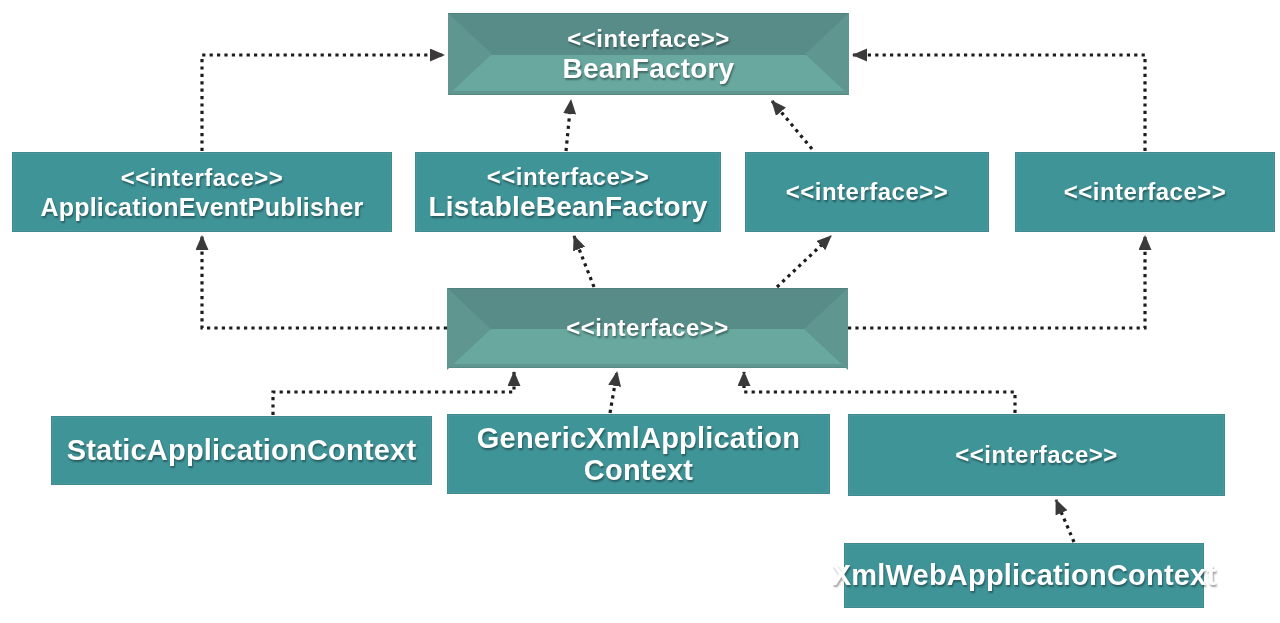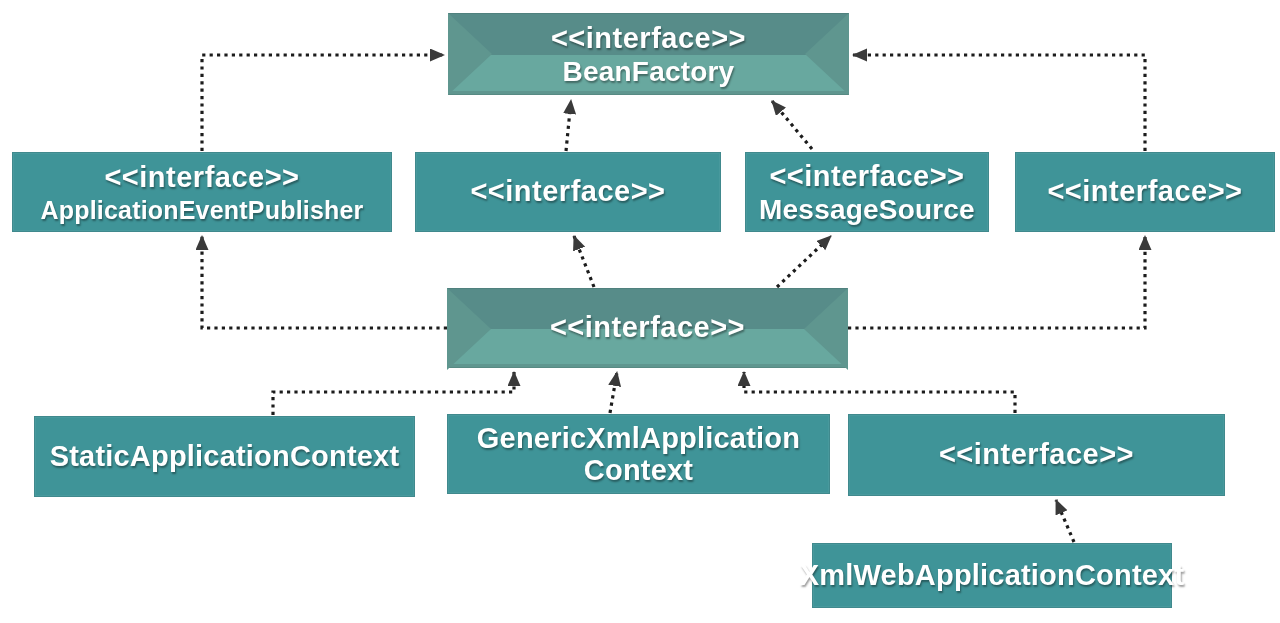--- a/index.html
+++ b/index.html
@@ -23,21 +23,21 @@
   .edges{position:absolute;left:0;top:0;width:1280px;height:623px;z-index:1;}
   .edge{fill:none;stroke:var(--arrow);stroke-width:3.2;stroke-dasharray:3.2 4.2;}
   .node{
     position:absolute;z-index:2;
     display:flex;flex-direction:column;align-items:center;justify-content:center;
     color:var(--text);text-align:center;
     background:var(--box-flat);
     box-shadow:inset 0 0 0 1px rgba(0,0,0,0.10), inset 0 0 0 2px rgba(255,255,255,0.05);
   }
   .stereotype{
-    font-size:29px;font-weight:700;line-height:1.22;
+    font-size:24px;font-weight:700;line-height:1.22;
     text-shadow:1px 2px 2px rgba(0,0,0,0.38);
     position:relative;z-index:3;letter-spacing:0.5px;
   }
   .cname{
     font-size:28px;font-weight:700;line-height:1.12;
     text-shadow:1px 2px 2px rgba(0,0,0,0.38);
     position:relative;z-index:3;white-space:pre-line;letter-spacing:0.2px;
   }
   .single .cname{font-size:29px;}
   
@@ -86,45 +86,45 @@
     <div class="cname">BeanFactory</div>
   </div>
 
   <div class="node" style="left:12px;top:152px;width:380px;height:80px">
     <div class="stereotype">&lt;&lt;interface&gt;&gt;</div>
     <div class="cname" style="font-size:25px">ApplicationEventPublisher</div>
   </div>
 
   <div class="node" style="left:415px;top:152px;width:306px;height:80px">
     <div class="stereotype">&lt;&lt;interface&gt;&gt;</div>
+    <div class="cname">ListableBeanFactory</div>
   </div>
 
   <div class="node" style="left:745px;top:152px;width:244px;height:80px">
     <div class="stereotype">&lt;&lt;interface&gt;&gt;</div>
-    <div class="cname">MessageSource</div>
   </div>
 
   <div class="node" style="left:1015px;top:152px;width:260px;height:80px">
     <div class="stereotype">&lt;&lt;interface&gt;&gt;</div>
   </div>
 
   <div class="node bevel" style="left:447px;top:288px;width:401px;height:80px">
     <div class="stereotype">&lt;&lt;interface&gt;&gt;</div>
   </div>
 
-  <div class="node single" style="left:34px;top:416px;width:381px;height:81px">
+  <div class="node single" style="left:51px;top:416px;width:381px;height:69px">
     <div class="cname">StaticApplicationContext</div>
   </div>
 
   <div class="node single" style="left:447px;top:414px;width:383px;height:80px">
     <div class="cname">GenericXmlApplication
 Context</div>
   </div>
 
   <div class="node" style="left:848px;top:414px;width:377px;height:82px">
     <div class="stereotype">&lt;&lt;interface&gt;&gt;</div>
   </div>
 
-  <div class="node single" style="left:812px;top:543px;width:360px;height:65px">
+  <div class="node single" style="left:844px;top:543px;width:360px;height:65px">
     <div class="cname">XmlWebApplicationContext</div>
   </div>
 
 </div>
 
 </body></html>

